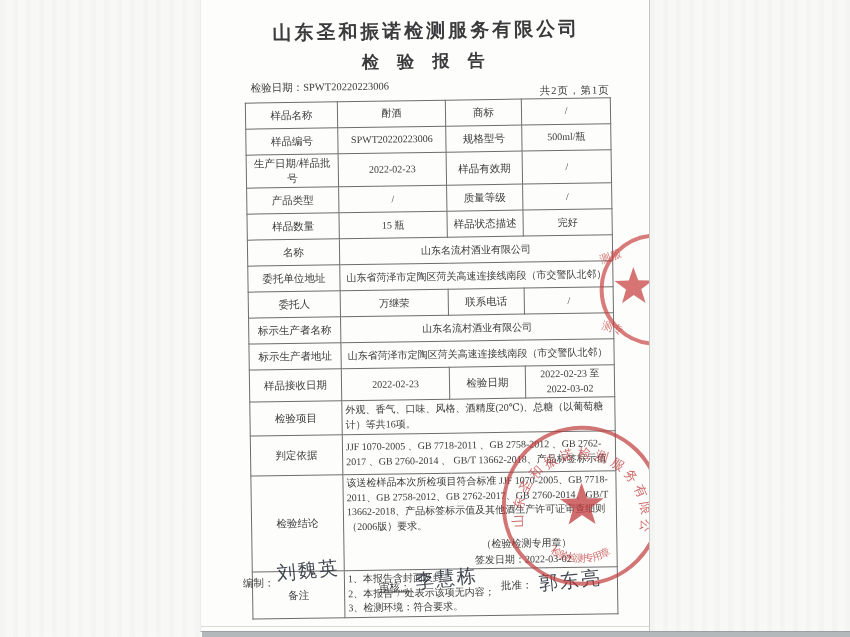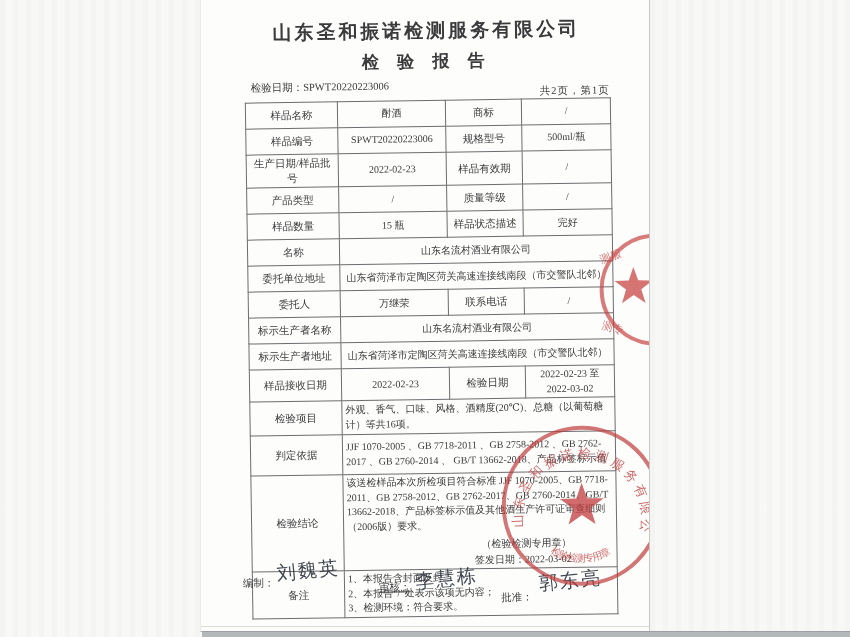--- a/index.html
+++ b/index.html
@@ -165,21 +165,21 @@
           </td>
         </tr>
       </tbody>
         </table>
 
       <div class="footer">
         <span class="f-item" style="left:4px;top:14px;">编制：</span>
         <span class="f-item sig" style="left:38px;top:-4px;">刘魏英</span>
         <span class="f-item" style="left:140px;top:20px;text-decoration:underline;">审核：</span>
         <span class="f-item sig" style="left:176px;top:6px;">李慧栋</span>
-        <span class="f-item" style="left:262px;top:32px;text-align:center;">批准：</span>
+        <span class="f-item" style="left:262px;top:20px;text-align:center;">批准：</span>
         <span class="f-item sig" style="left:300px;top:10px;">郭东亮</span>
       </div>
 
       <svg width="140" height="140" viewBox="0 0 140 140" style="position:absolute;left:385px;top:223px;opacity:.85;">
         <circle cx="70" cy="70" r="54" fill="none" stroke="#c5403e" stroke-width="4" opacity="0.8"></circle>
         <polygon points="48,47 52.7,60.5 67,60.8 55.6,69.5 59.8,83.2 48,75 36.2,83.2 40.4,69.5 29,60.8 43.3,60.5" fill="#c5403e" opacity="0.85"></polygon>
         <text x="16" y="43" font-size="11" fill="#c5403e" opacity="0.8" transform="rotate(-18 16 43)">测服</text>
         <text x="15" y="108" font-size="11" fill="#c5403e" opacity="0.8" transform="rotate(16 15 108)">测专</text>
       </svg>
 

